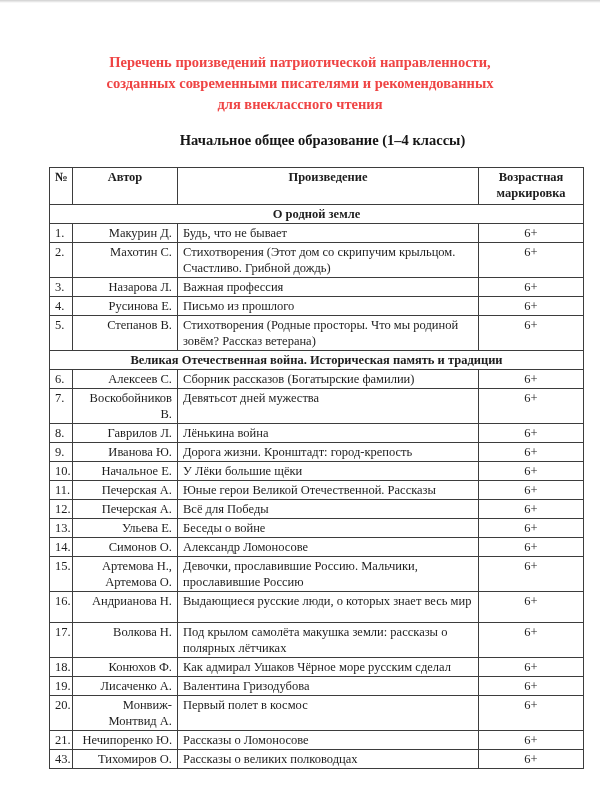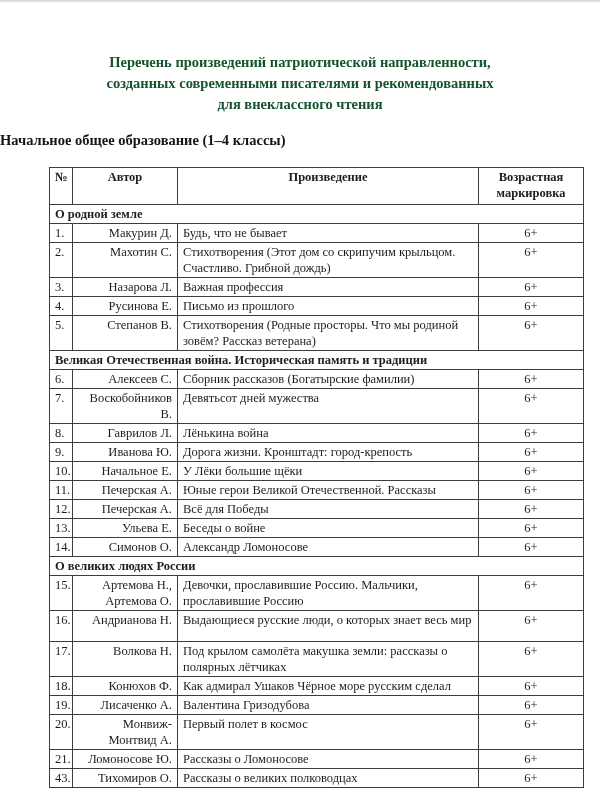--- a/index.html
+++ b/index.html
@@ -20,29 +20,30 @@
   }
   .doc {
     padding-top: 52px;
   }
   .title {
     text-align: center;
     font-weight: bold;
     font-size: 14.5px;
     line-height: 21px;
     white-space: pre-line;
-    color: #14532d;
+    color: #ef4444;
   }
   .subtitle {
-    text-align: left;
+    text-align: center;
     font-weight: bold;
     font-size: 14.5px;
     line-height: 20px;
     margin-top: 15px;
     color: #151515;
+    margin-left: 45px;
   }
   table.list {
     border-collapse: collapse;
     table-layout: fixed;
     margin: 17px 17px 0 49px;
     width: 534px;
     font-size: 12.5px;
     line-height: 16px;
   }
   table.list th, table.list td {
@@ -58,21 +59,21 @@
   thead th {
     font-weight: bold;
     text-align: center;
     vertical-align: middle;
     white-space: pre-line;
     height: 34px;
     padding: 2px 3px;
   }
   td.section {
     font-weight: bold;
-    text-align: left;
+    text-align: center;
     padding: 0 3px;
   }
   td.num  { padding: 1px 2px 1px 3px; }
   td.author { white-space: pre-line; text-align: right; }
   td.age  { text-align: center; }
   tr[data-row="16"] td { height: 28px; }
 </style>
 </head>
 <body>
 
@@ -184,23 +185,20 @@
           <td class="author">Ульева Е.</td>
           <td class="work">Беседы о войне</td>
           <td class="age">6+</td>
         </tr>
         <tr data-row="14">
           <td class="num">14.</td>
           <td class="author">Симонов О.</td>
           <td class="work">Александр Ломоносове</td>
           <td class="age">6+</td>
         </tr>
-        <tr>
-          <td colspan="4" class="section">О великих людях России</td>
-        </tr>
         <tr data-row="15">
           <td class="num">15.</td>
           <td class="author">Артемова Н.,
 Артемова О.</td>
           <td class="work">Девочки, прославившие Россию. Мальчики, прославившие Россию</td>
           <td class="age">6+</td>
         </tr>
         <tr data-row="16">
           <td class="num">16.</td>
           <td class="author">Андрианова Н.</td>
@@ -227,21 +225,21 @@
         </tr>
         <tr data-row="20">
           <td class="num">20.</td>
           <td class="author">Монвиж-
 Монтвид А.</td>
           <td class="work">Первый полет в космос</td>
           <td class="age">6+</td>
         </tr>
         <tr data-row="21">
           <td class="num">21.</td>
-          <td class="author">Ломоносове Ю.</td>
+          <td class="author">Нечипоренко Ю.</td>
           <td class="work">Рассказы о Ломоносове</td>
           <td class="age">6+</td>
         </tr>
         <tr data-row="23">
           <td class="num">43.</td>
           <td class="author">Тихомиров О.</td>
           <td class="work">Рассказы о великих полководцах</td>
           <td class="age">6+</td>
         </tr>
       </tbody>

